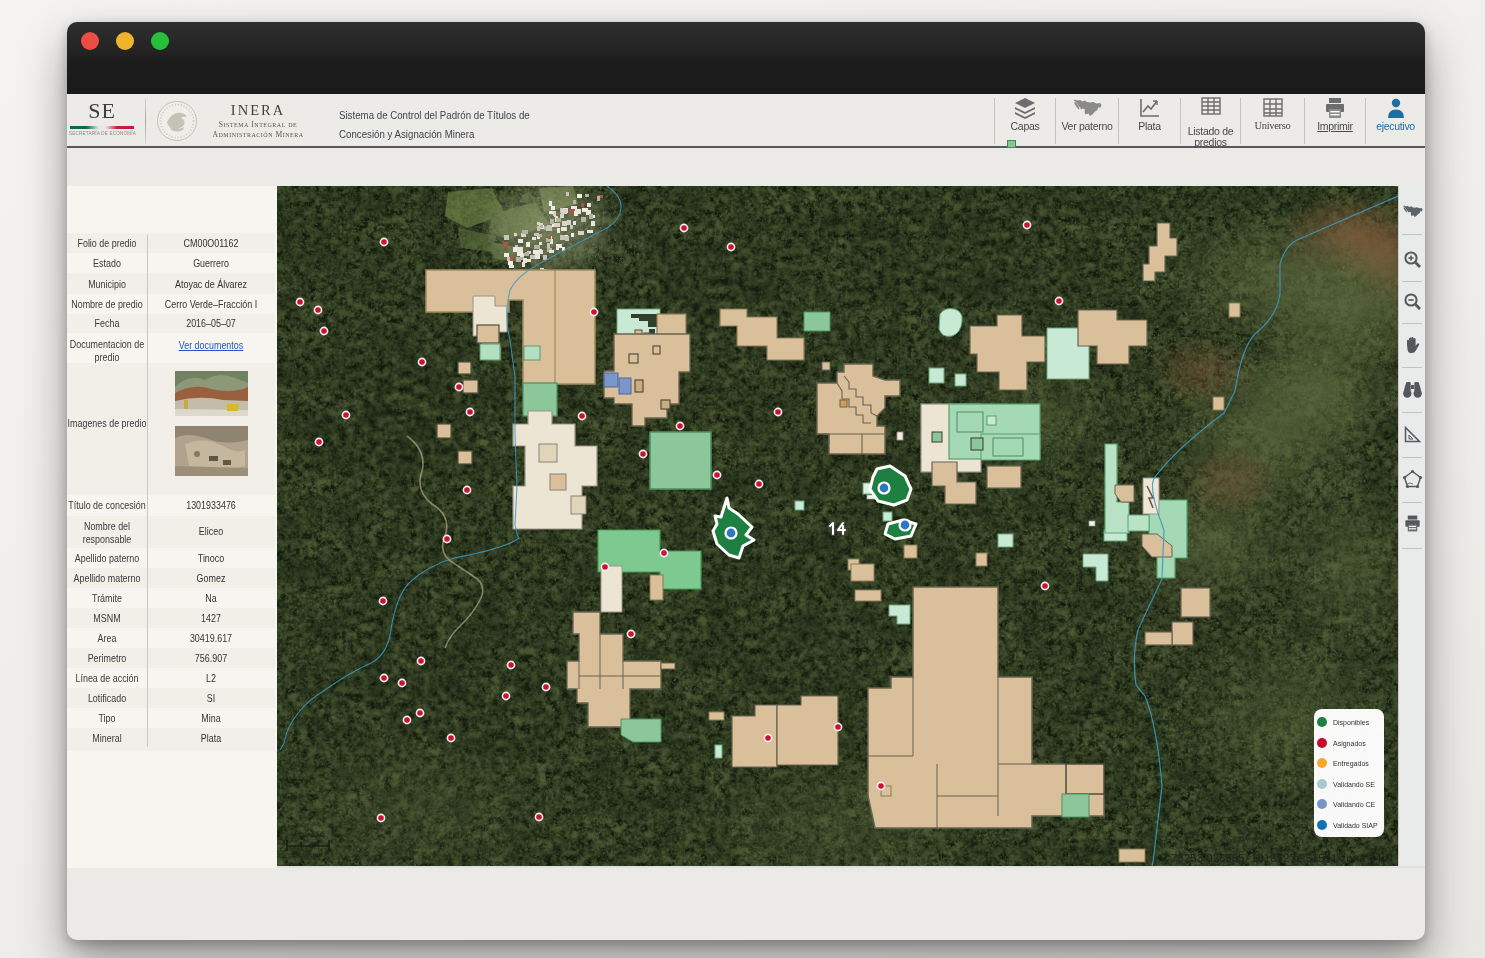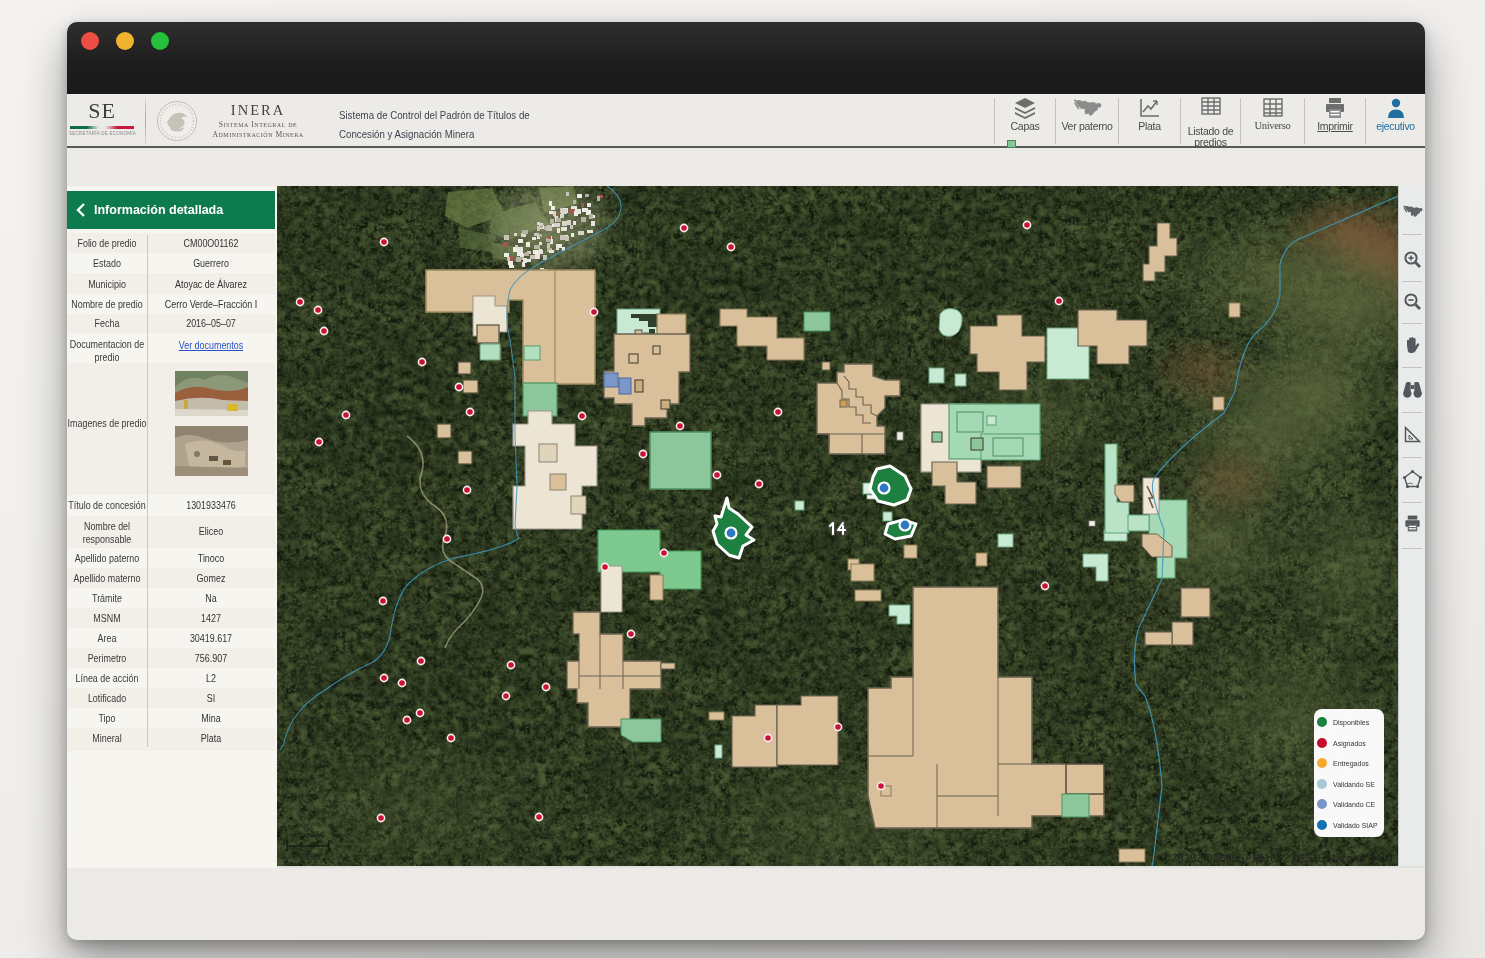--- a/index.html
+++ b/index.html
@@ -141,26 +141,20 @@
         </svg>
       <div style="margin-top:-1px;">ejecutivo</div>
     </div>
   </div>
 
 
   <div class="content">
 
     <div class="sidebar" id="sidebar">
 
-      <div class="sbhead">
-        <svg width="10" height="14" viewBox="0 0 10 14" style="position:absolute;left:9px;top:12px;">
-            <path d="M8 1 L2 7 8 13" fill="none" stroke="#fff" stroke-width="2.4"></path>
-          </svg>
-        <div style="position:absolute;left:27px;top:12px;font-size:12.5px;font-weight:bold;">Información detallada</div>
-      </div>
 
       <div style="position:absolute;left:0;top:47px;width:208px;height:20px;background:#f1efe8;"></div>
       <div style="position:absolute;left:0;top:87px;width:208px;height:21px;background:#f1efe8;"></div>
       <div style="position:absolute;left:0;top:128px;width:208px;height:19px;background:#f1efe8;"></div>
       <div style="position:absolute;left:0;top:177px;width:208px;height:132px;background:#f1efe8;"></div>
       <div style="position:absolute;left:0;top:330px;width:208px;height:32px;background:#f1efe8;"></div>
       <div style="position:absolute;left:0;top:382px;width:208px;height:20px;background:#f1efe8;"></div>
       <div style="position:absolute;left:0;top:422px;width:208px;height:20px;background:#f1efe8;"></div>
       <div style="position:absolute;left:0;top:462px;width:208px;height:20px;background:#f1efe8;"></div>
       <div style="position:absolute;left:0;top:502px;width:208px;height:20px;background:#f1efe8;"></div>

